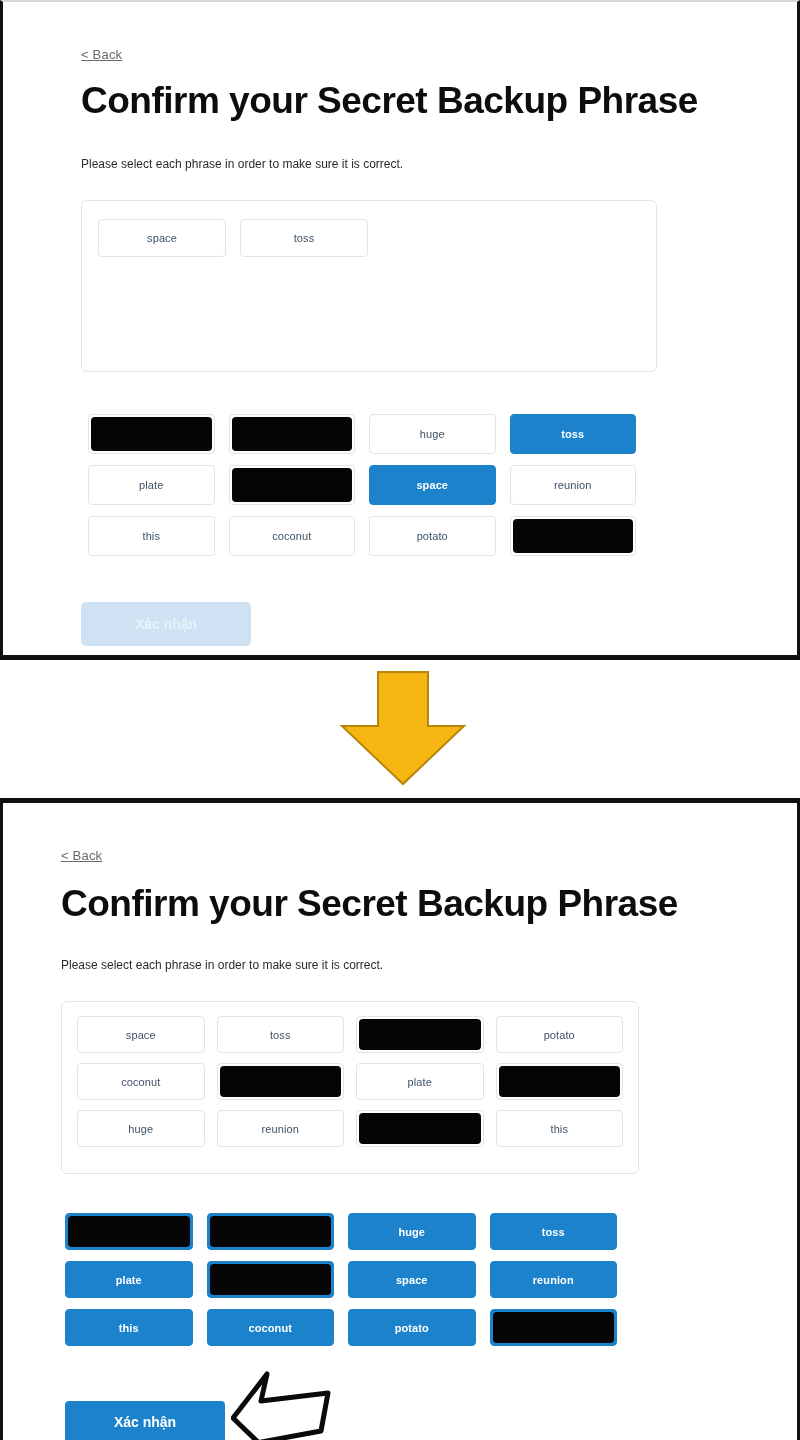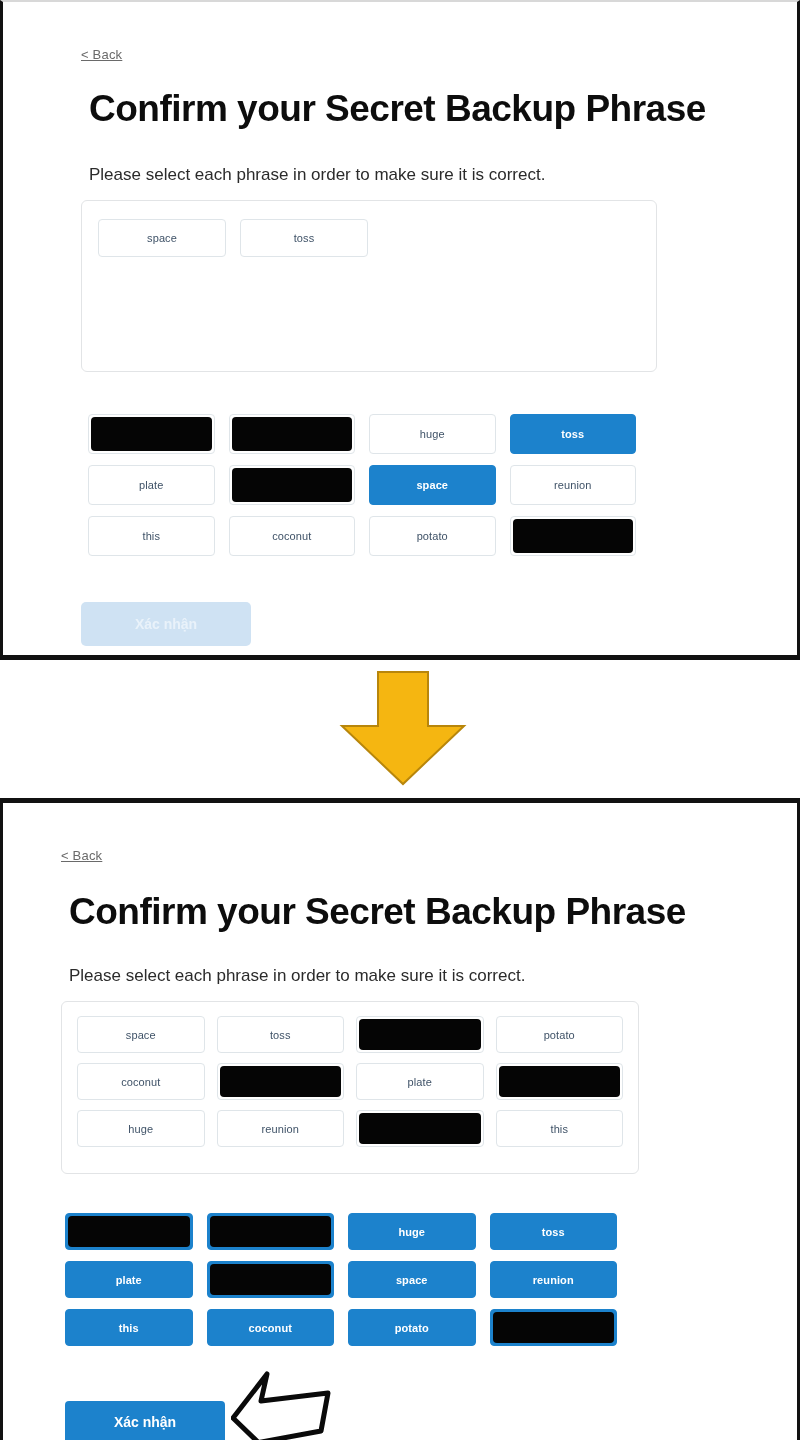--- a/index.html
+++ b/index.html
@@ -81,26 +81,26 @@
     color: #6a6a6a;
     font-size: 13px;
     letter-spacing: .2px;
   }
   .page-title {
     font-size: 37px;
     font-weight: 700;
     color: #0d0d0d;
     letter-spacing: -0.5px;
     line-height: 1.05;
-    margin: 8px;
+    margin: 0;
   }
   .page-sub {
-    font-size: 17px;
+    font-size: 12px;
     color: #2b2b2b;
-    margin: 8px;
+    margin: 0;
   }
 
   
   .picked-box {
     box-sizing: border-box;
     border: 1px solid #e2e4e6;
     border-radius: 6px;
     background: #ffffff;
     display: flex;
     flex-wrap: wrap;

